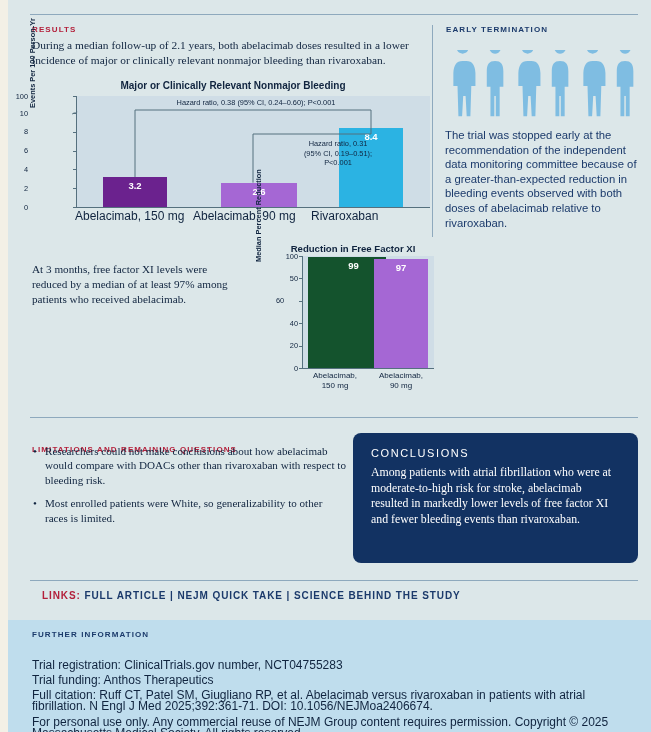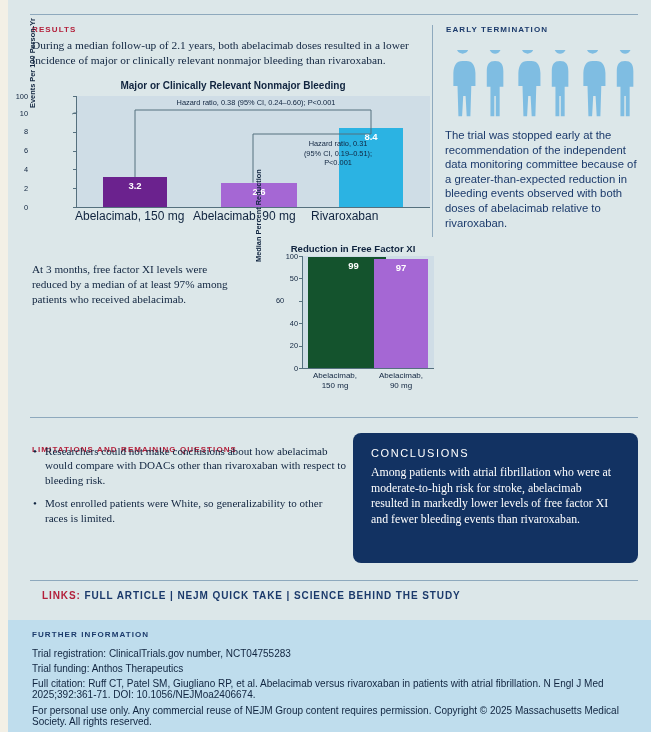--- a/index.html
+++ b/index.html
@@ -134,22 +134,23 @@
   #links .sep{color:#1b3a6b;}
 
   
   #further{
     position:absolute;left:0px;top:620px;width:643px;height:112px;
     background:#bfdded;
   }
   #fi-head{position:absolute;left:24px;top:10px;}
   .fi-line{
     position:absolute;left:24px;width:600px;
-    font-size:10px;line-height:11.4px;color:#10243f;
-    font-family:"Liberation Sans", sans-serif;
+    font-size:12px;line-height:11.4px;color:#10243f;
+    font-family:"Liberation Sans", sans-serif;
+    margin-top:12px;
   }
 </style>
 </head>
 <body>
 
 <div id="page">
 
   <div class="top-rule"></div>
   <div class="vdiv"></div>
 

